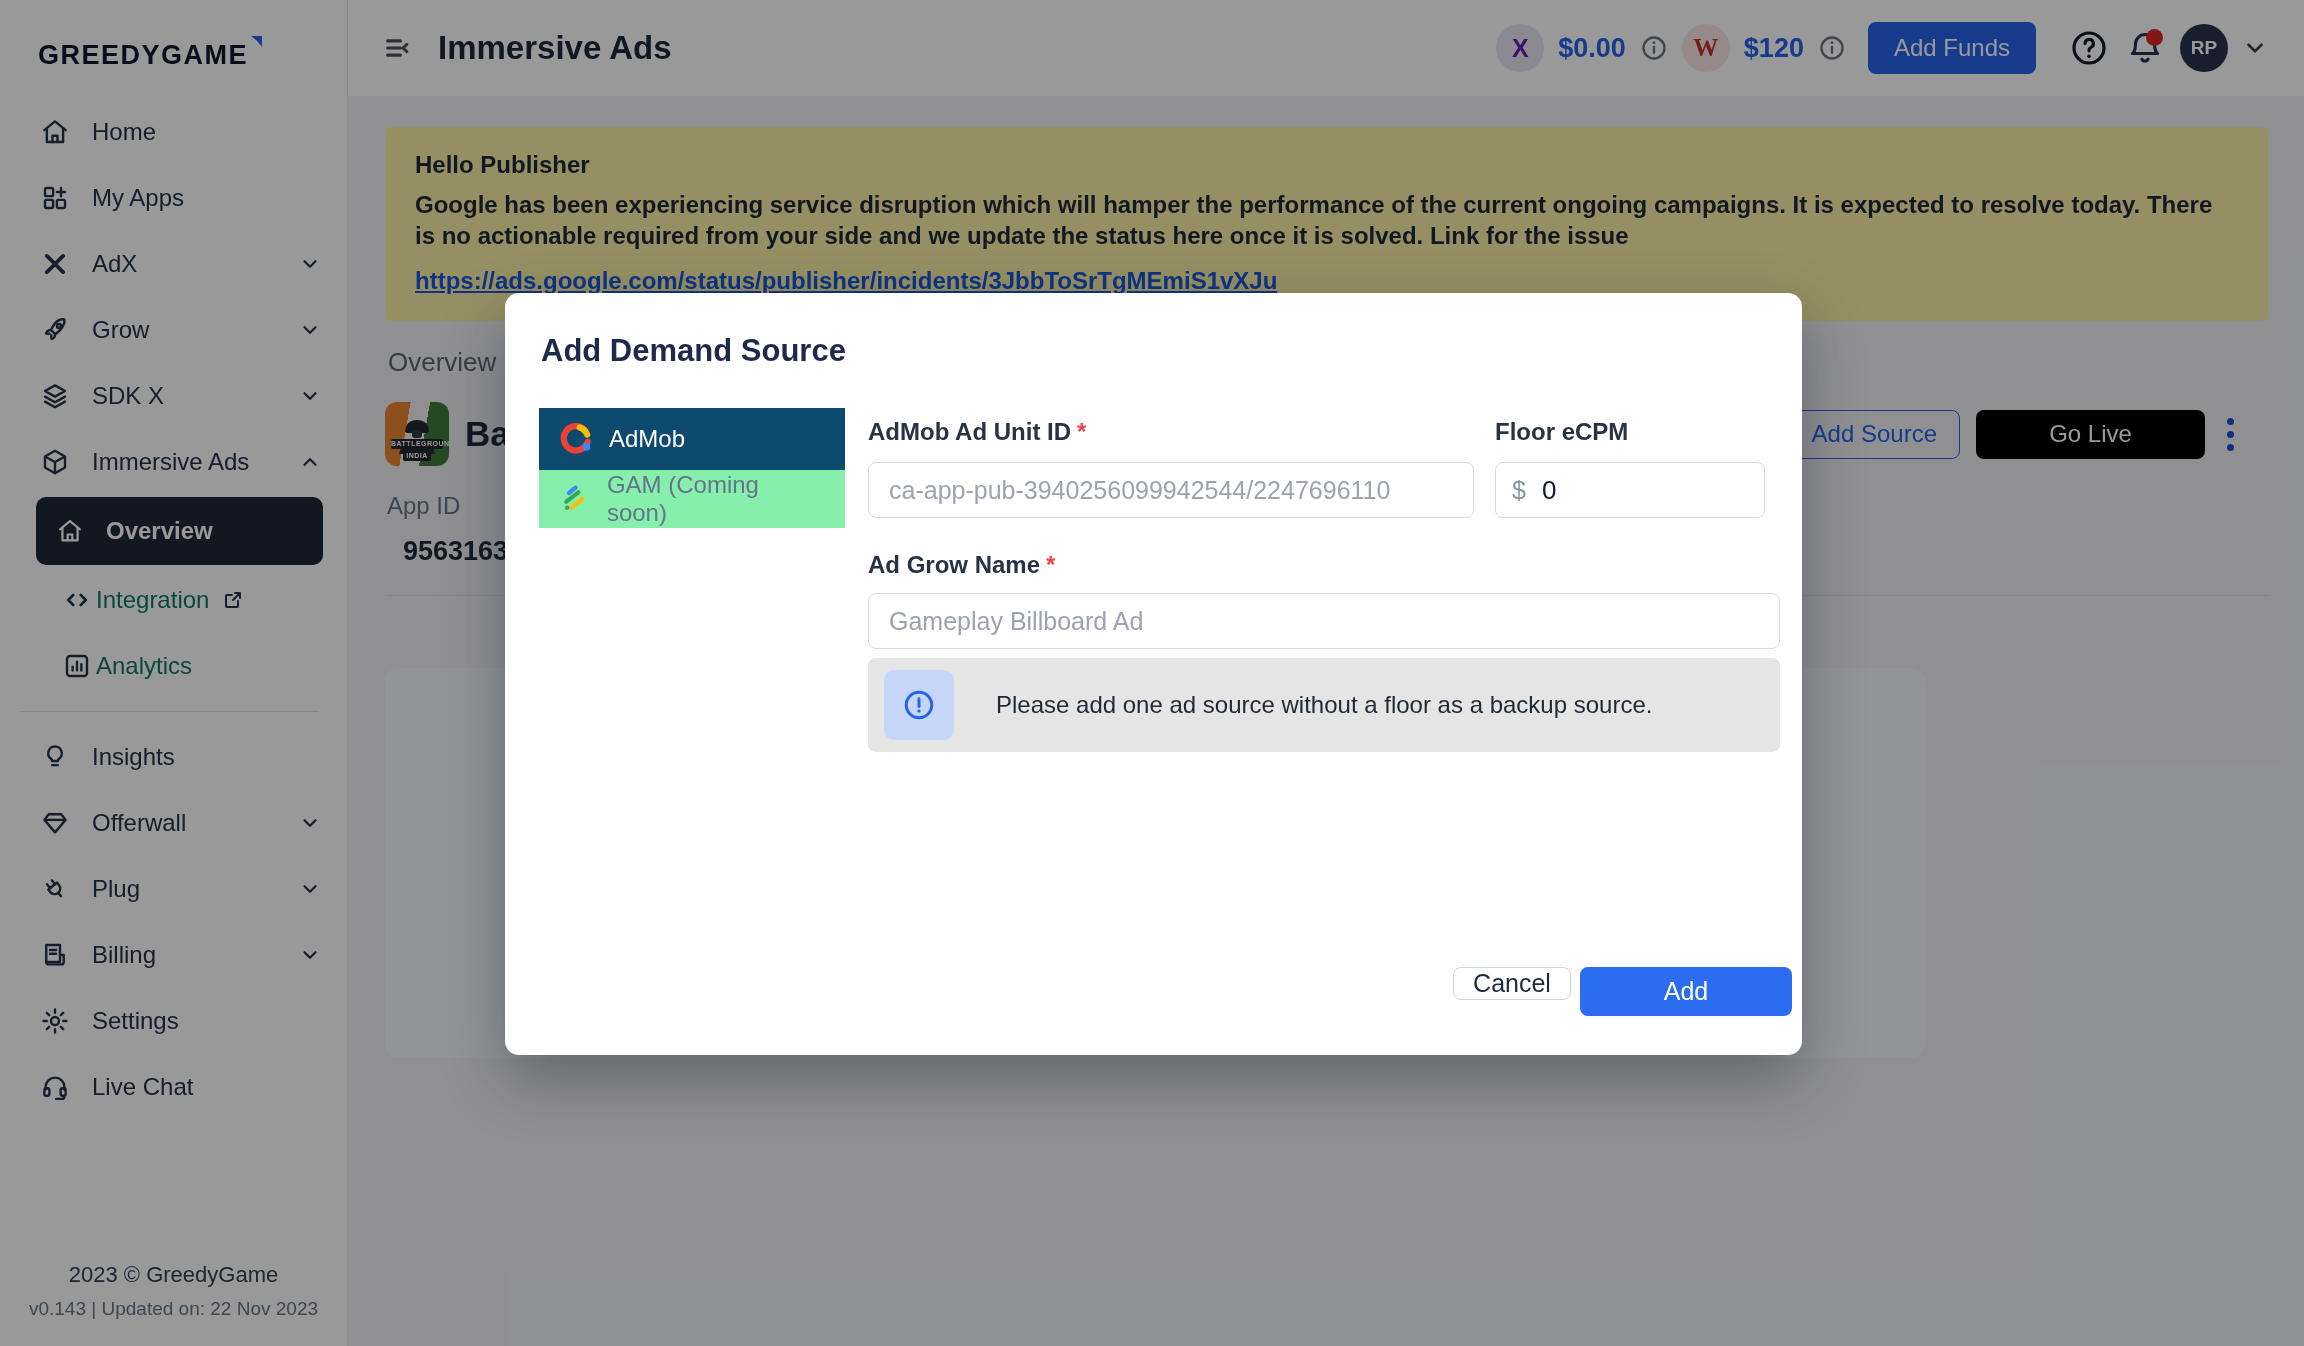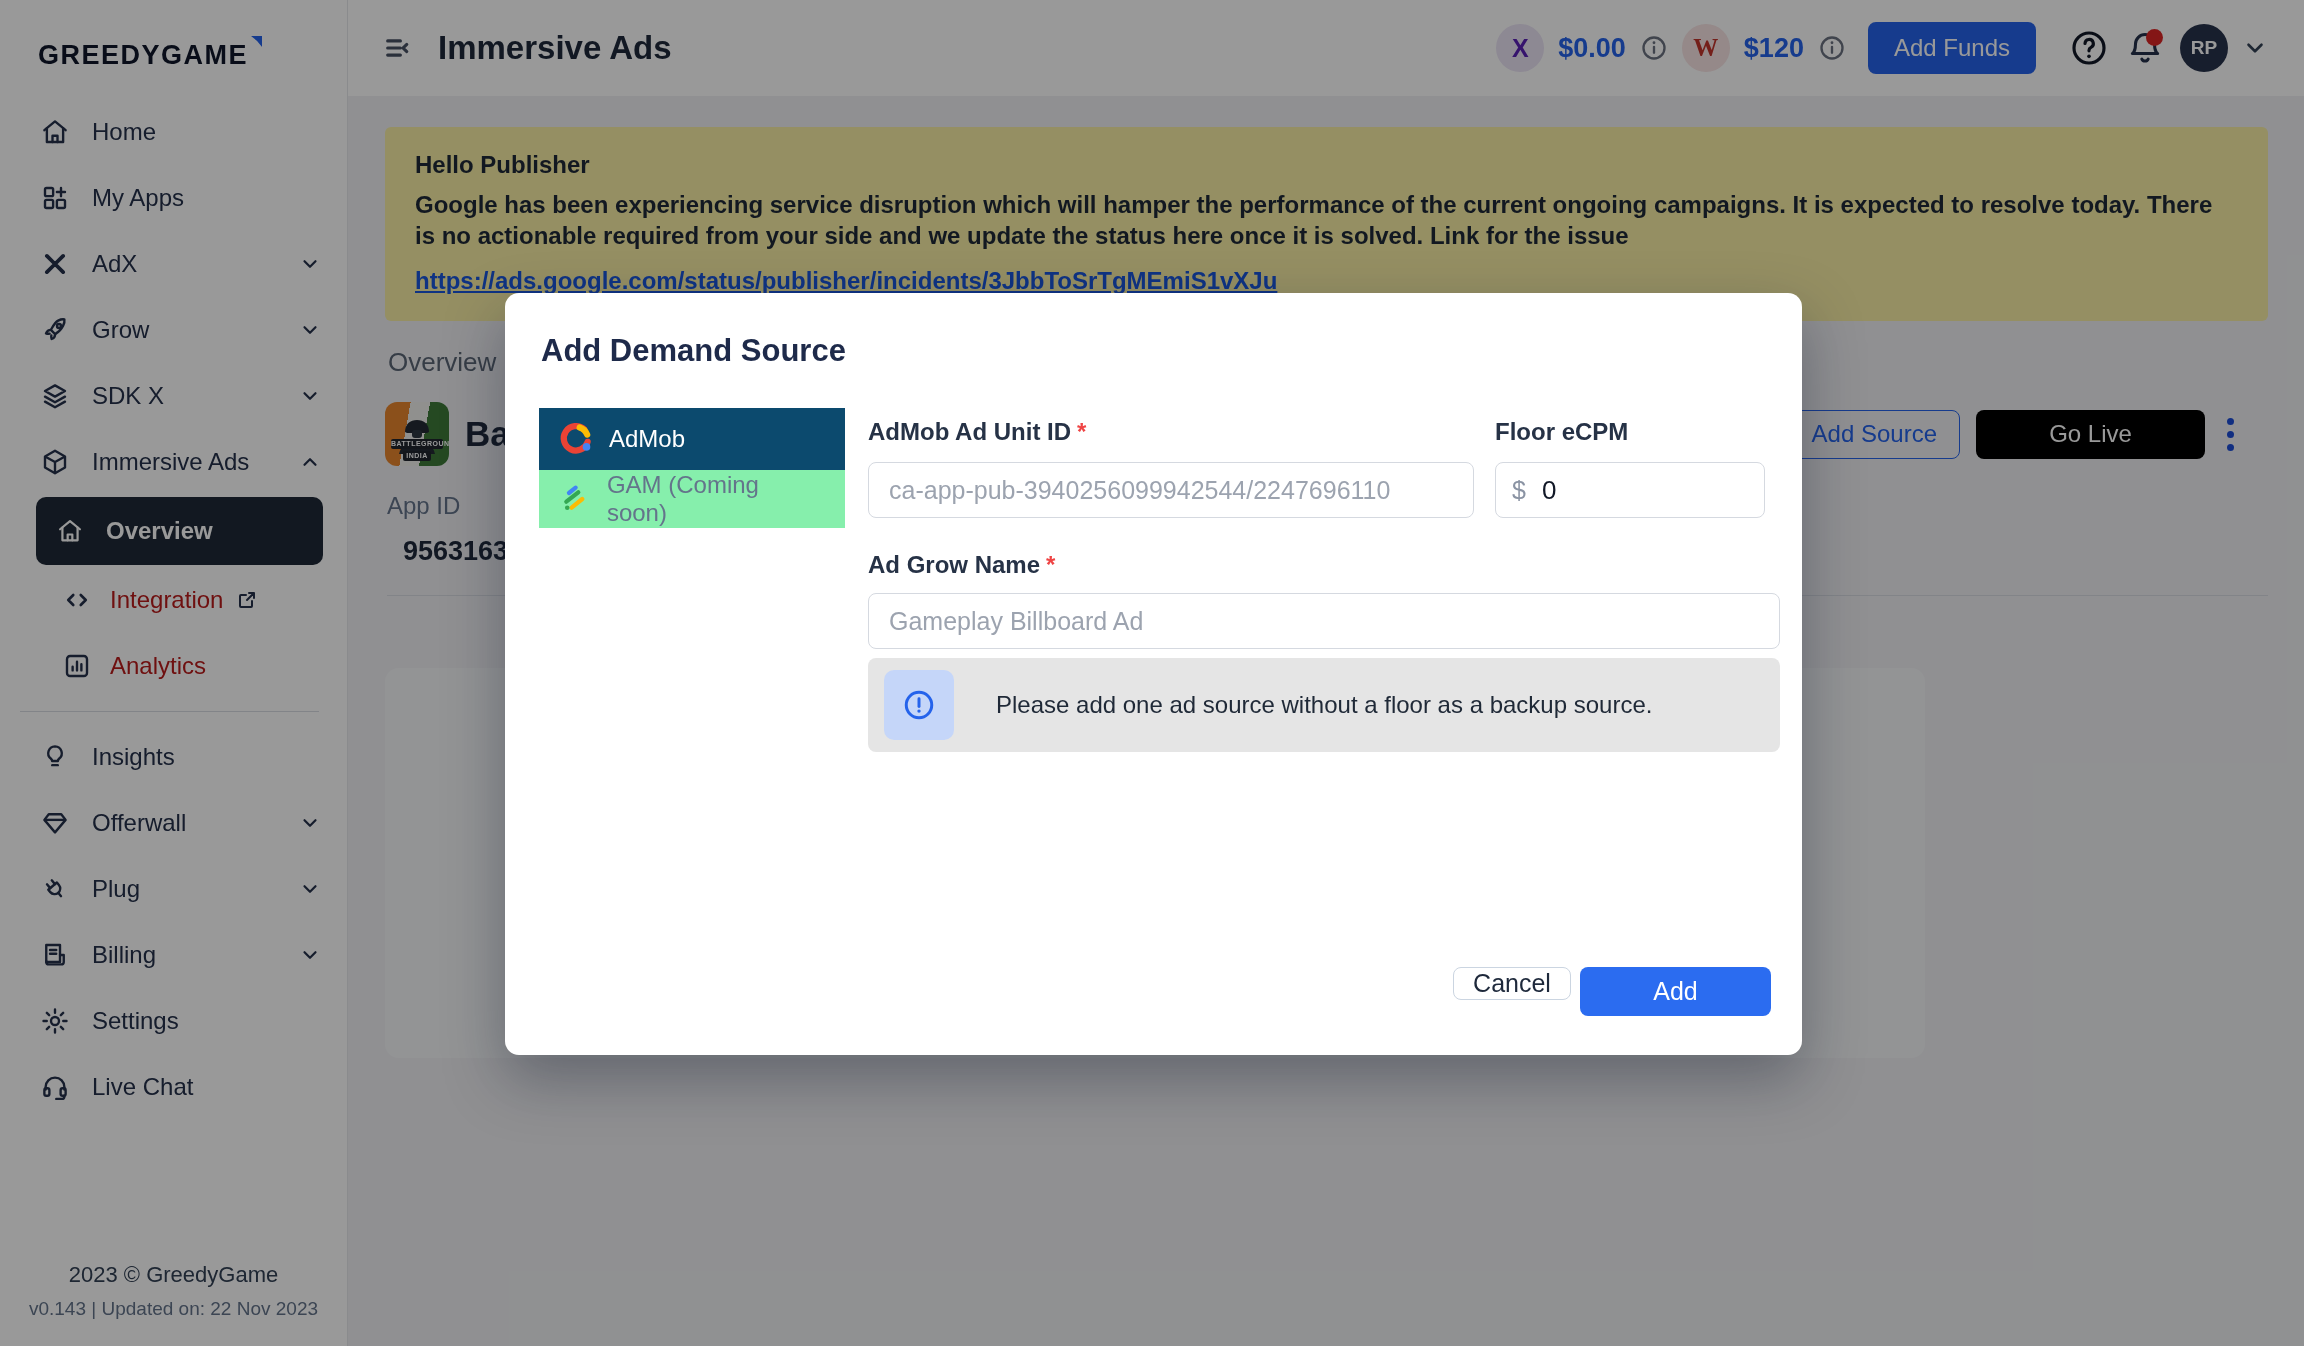--- a/index.html
+++ b/index.html
@@ -16,21 +16,21 @@
                clip-path:polygon(0 0,100% 0,100% 100%,55% 45%); }
   .nav { flex:1 1 auto; padding:0 8px 0 0; }
   .nav-item { height:66px; display:flex; align-items:center; padding:0 18px 0 40px; cursor:pointer; }
   .nav-item .lbl { font-size:24px; font-weight:500; color:#25314B; margin-left:22px; flex:1; }
   .nav-item svg.mi { width:30px; height:30px; flex-shrink:0; }
   .chev { width:22px; height:22px; flex-shrink:0; }
   .nav-pill { height:68px; margin:2px 16px 2px 36px; background:#1F2937; border-radius:10px;
               display:flex; align-items:center; padding:0 20px; cursor:pointer; }
   .nav-pill .lbl { font-size:24px; font-weight:600; color:#FFFFFF; margin-left:22px; }
   .nav-sub { height:66px; display:flex; align-items:center; padding:0 18px 0 62px; cursor:pointer; }
-  .nav-sub .lbl { font-size:24px; font-weight:500; color:#b91c1c; margin-left:18px; }
+  .nav-sub .lbl { font-size:24px; font-weight:500; color:#0f766e; margin-left:4px; }
   .nav-divider { height:1px; background:#D9DDE3; margin:12px 20px; }
   .side-footer { padding:0 0 26px 0; text-align:center; }
   .side-footer .c1 { font-size:22px; color:#334155; margin-bottom:10px; }
   .side-footer .c2 { font-size:19px; color:#64748B; }
 
   
   .main { flex:1; display:flex; flex-direction:column; position:relative; }
   .topbar { height:96px; background:#FFFFFF; display:flex; align-items:center; padding:0 36px 0 30px; flex-shrink:0; }
   .burger { width:42px; height:42px; display:flex; align-items:center; justify-content:center; cursor:pointer; }
   .topbar-title { font-size:33px; font-weight:700; color:#1E293B; margin-left:18px; flex:1; }
@@ -94,21 +94,21 @@
                 border-radius:8px; display:flex; align-items:center; padding:0 16px; background:#FFF; }
   .floor-wrap .cur { font-size:25px; color:#8A93A3; margin-right:16px; }
   .floor-wrap input { border:none; outline:none; font-size:26px; color:#111827; width:100%; font-family:inherit; }
   .note { position:absolute; left:363px; top:365px; width:912px; height:94px; background:#e5e5e5; border-radius:8px;
           display:flex; align-items:center; }
   .note-tile { width:70px; height:70px; background:#C5D6F9; border-radius:10px; margin-left:16px;
                display:flex; align-items:center; justify-content:center; flex-shrink:0; }
   .note-text { font-size:24px; color:#1F2937; margin-left:42px; }
   .btn-cancel { position:absolute; left:948px; top:674px; width:118px; height:33px; background:#FFF;
                 border:1.5px solid #CBD5E1; border-radius:8px; font-size:25px; color:#1E293B; font-family:inherit; cursor:pointer; }
-  .btn-add { position:absolute; left:1075px; top:674px; width:191px; height:49px; background:#2B6CF0; border:none;
+  .btn-add { position:absolute; left:1075px; top:674px; width:212px; height:49px; background:#2B6CF0; border:none;
              border-radius:8px; font-size:25px; color:#FFF; font-family:inherit; cursor:pointer; }
   svg { display:block; }
 </style>
 </head>
 <body>
 
 <div id="app">
 
   <aside class="sidebar">
     <div class="logo">

